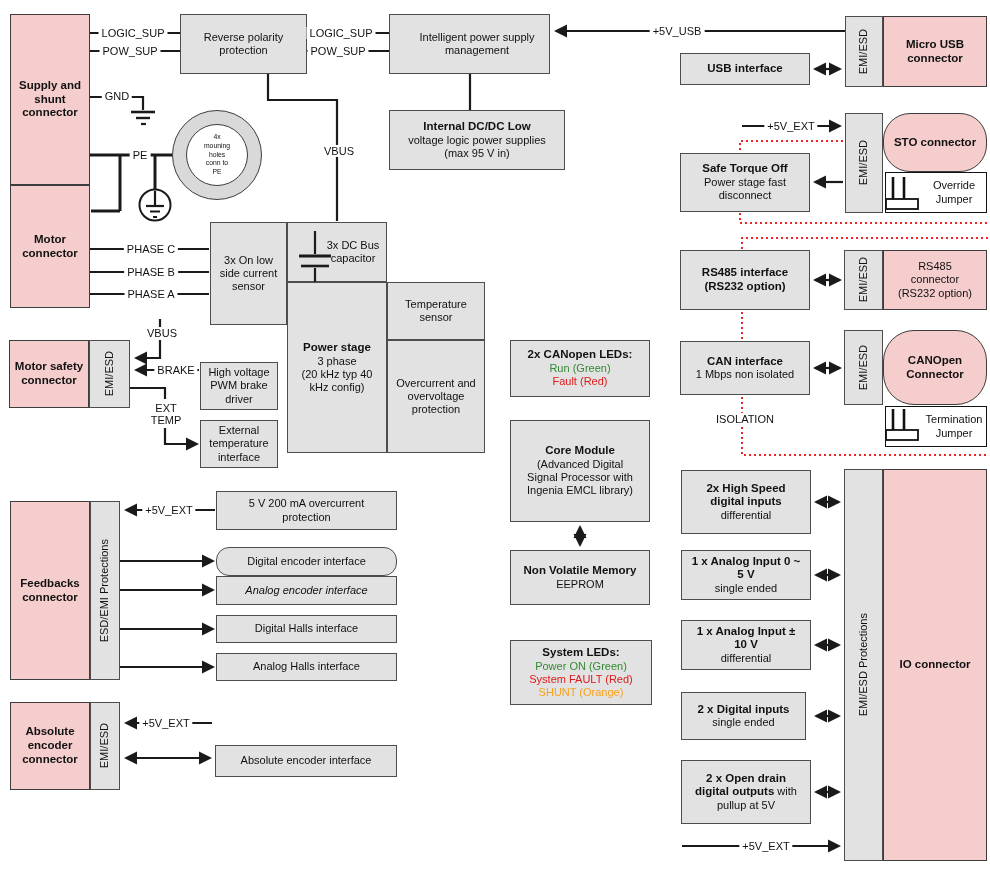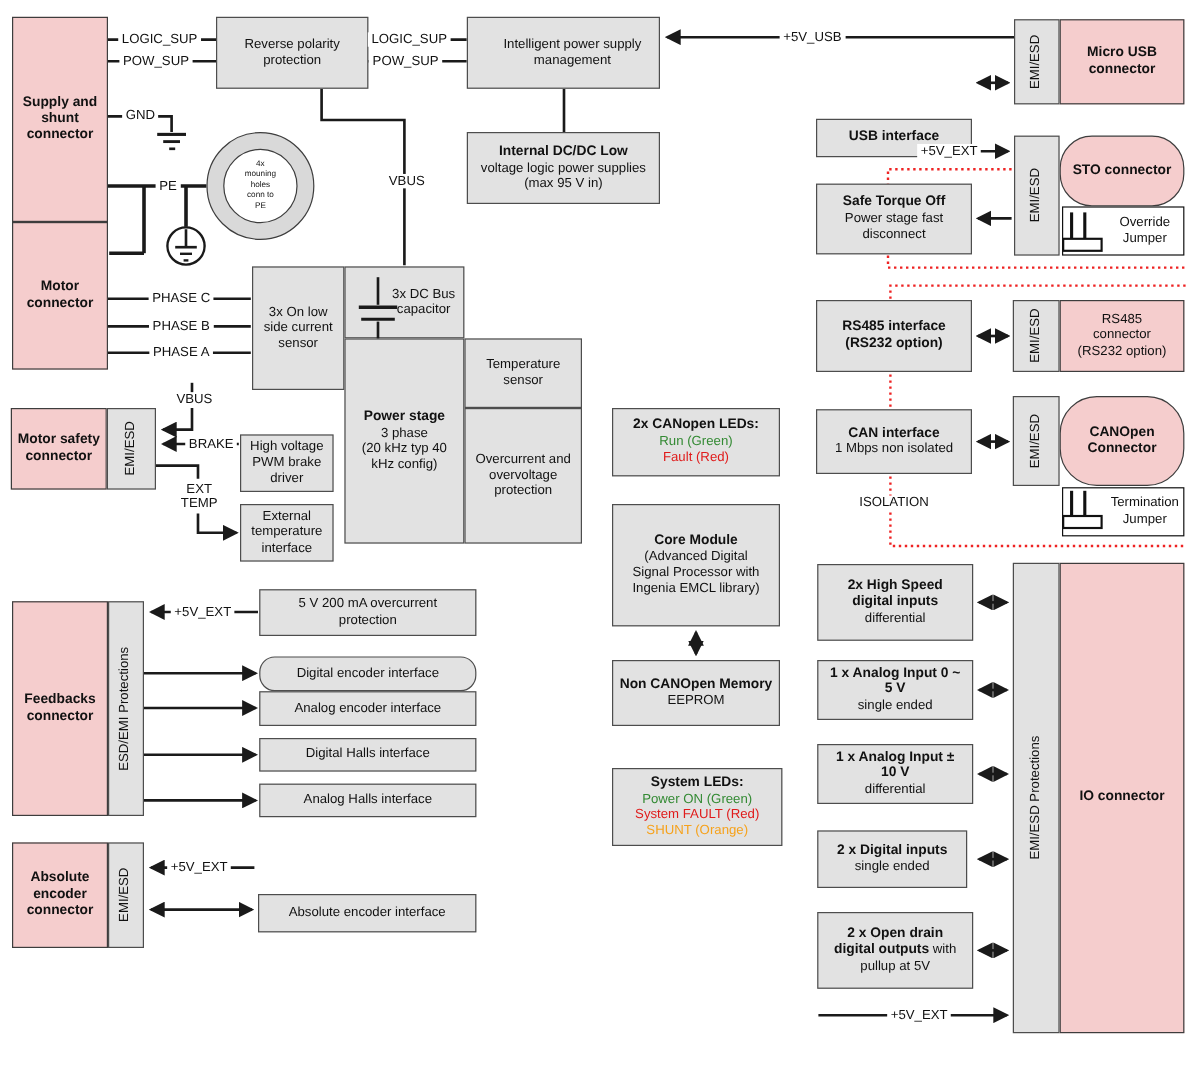--- a/index.html
+++ b/index.html
@@ -236,28 +236,28 @@
         <div class="ln">Reverse polarity</div>
         <div class="ln">protection</div>
       </div>
     </div>
     <div class="box grey" style="left: 389px; top: 14px; width: 161px; height: 60px; padding-left: 15px;">
       <div class="lines">
         <div class="ln">Intelligent power supply</div>
         <div class="ln">management</div>
       </div>
     </div>
-    <div class="box grey" style="left: 389px; top: 110px; width: 161px; height: 60px;">
+    <div class="box grey" style="left: 389px; top: 110px; width: 176px; height: 60px;">
       <div class="lines">
         <div class="ln"><b>Internal DC/DC Low</b></div>
         <div class="ln">voltage logic power supplies</div>
         <div class="ln">(max 95 V in)</div>
       </div>
     </div>
-    <div class="box grey" style="left: 680px; top: 53px; width: 130px; height: 32px; margin-top: 46px;">
+    <div class="box grey" style="left: 680px; top: 53px; width: 130px; height: 32px;">
       <div class="lines">
         <div class="ln"><b>USB interface</b></div>
       </div>
     </div>
     <div class="box grey" style="left: 680px; top: 153px; width: 130px; height: 59px;">
       <div class="lines">
         <div class="ln"><b>Safe Torque Off</b></div>
         <div class="ln">Power stage fast</div>
         <div class="ln">disconnect</div>
       </div>
@@ -326,21 +326,21 @@
       <div class="lines">
         <div class="ln">5 V 200 mA overcurrent</div>
         <div class="ln">protection</div>
       </div>
     </div>
     <div class="box grey" style="left: 216px; top: 547px; width: 181px; height: 29px; border-radius: 13px;">
       <div class="lines">
         <div class="ln">Digital encoder interface</div>
       </div>
     </div>
-    <div class="box grey" style="left: 216px; top: 576px; width: 181px; height: 29px;">
+    <div class="box grey" style="left: 216px; top: 576px; width: 181px; height: 29px; font-style: italic;">
       <div class="lines">
         <div class="ln">Analog encoder interface</div>
       </div>
     </div>
     <div class="box grey" style="left: 216px; top: 615px; width: 181px; height: 28px;">
       <div class="lines">
         <div class="ln">Digital Halls interface</div>
       </div>
     </div>
     <div class="box grey" style="left: 216px; top: 653px; width: 181px; height: 28px;">
@@ -363,21 +363,21 @@
     <div class="box grey" style="left: 510px; top: 420px; width: 140px; height: 102px;">
       <div class="lines">
         <div class="ln"><b>Core Module</b></div>
         <div class="ln">(Advanced Digital</div>
         <div class="ln">Signal Processor with</div>
         <div class="ln">Ingenia EMCL library)</div>
       </div>
     </div>
     <div class="box grey" style="left: 510px; top: 550px; width: 140px; height: 55px;">
       <div class="lines">
-        <div class="ln"><b>Non CANOpen Memory</b></div>
+        <div class="ln"><b>Non Volatile Memory</b></div>
         <div class="ln">EEPROM</div>
       </div>
     </div>
     <div class="box grey" style="left: 510px; top: 640px; width: 142px; height: 65px;">
       <div class="lines">
         <div class="ln"><b>System LEDs:</b></div>
         <div class="ln" style="color: rgb(51, 138, 51);">Power ON (Green)</div>
         <div class="ln" style="color: rgb(224, 27, 27);">System FAULT (Red)</div>
         <div class="ln" style="color: rgb(246, 162, 28);">SHUNT (Orange)</div>
       </div>

